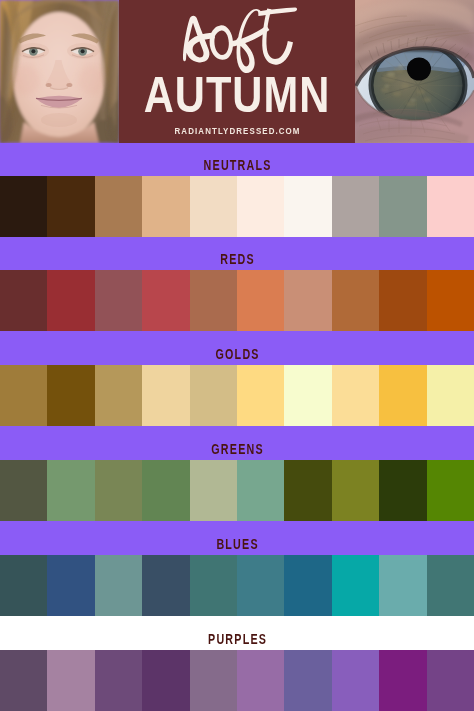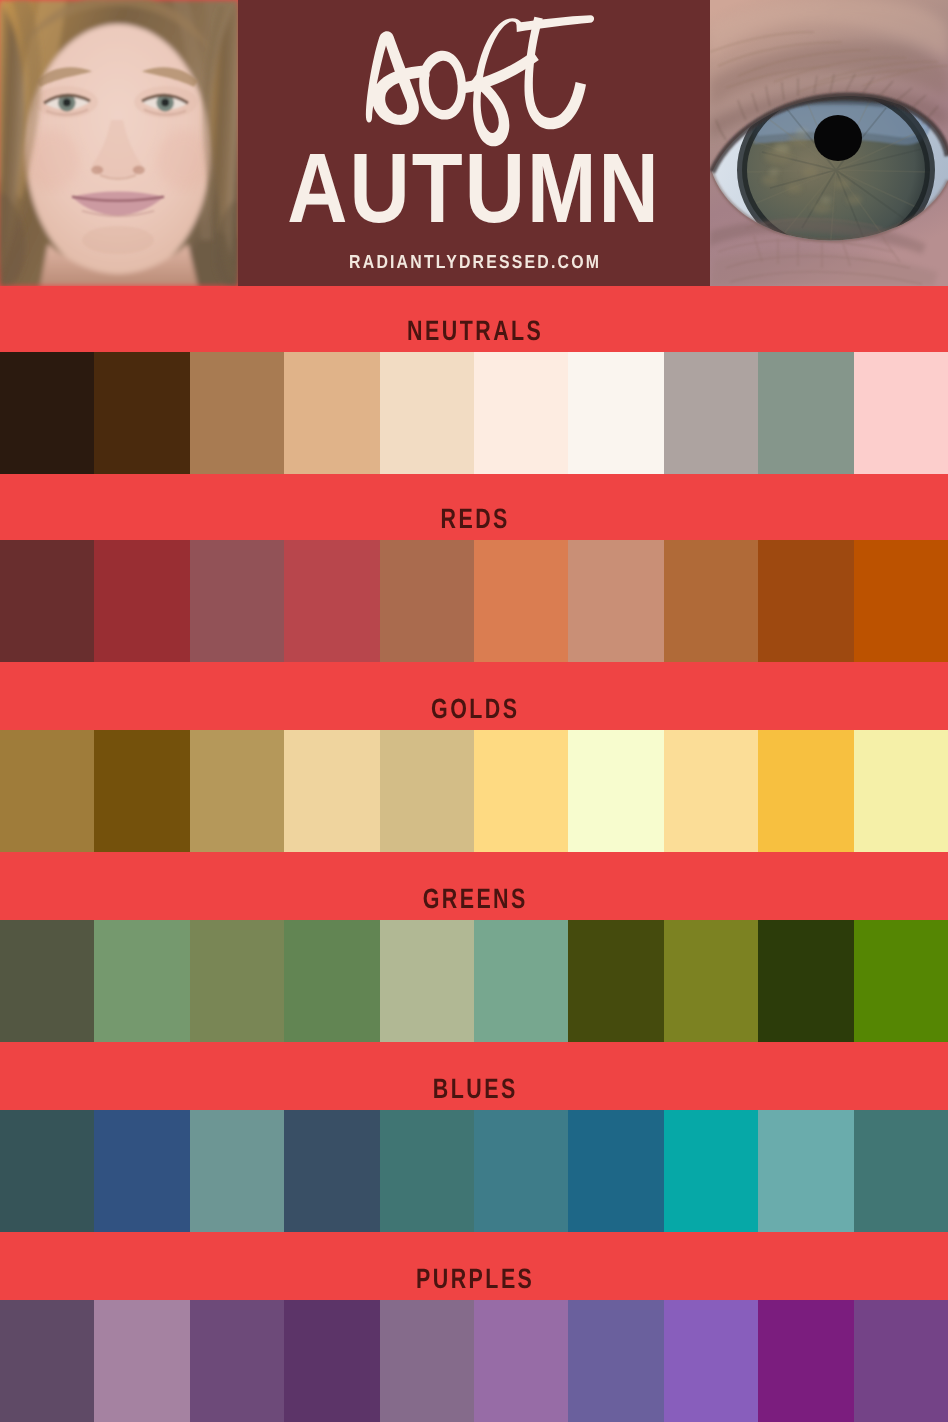--- a/index.html
+++ b/index.html
@@ -1,19 +1,19 @@
 <!DOCTYPE html>
 <html><head>
 <meta charset="utf-8">
 <title>Soft Autumn Color Palette</title>
 <style>
   html,body{margin:0;padding:0;}
   body{width:474px;height:711px;overflow:hidden;background:#ffffff;
        font-family:"Liberation Sans",sans-serif;}
-  .page{position:relative;width:474px;height:711px;background:#ef4444;}
+  .page{position:relative;width:474px;height:616px;background:#8b5cf6;}
 
   
   .header{position:absolute;left:0;top:0;width:474px;height:143px;overflow:hidden;}
   .photo-face{position:absolute;left:0;top:0;width:119px;height:143px;overflow:hidden;}
   .photo-eye{position:absolute;left:355px;top:0;width:119px;height:143px;overflow:hidden;}
   .banner{position:absolute;left:119px;top:0;width:236px;height:143px;background:#6A2E2E;}
   .script-word{position:absolute;left:0;top:0;width:474px;height:74px;}
   .main-word{position:absolute;left:119px;top:70px;width:236px;height:50px;
      text-align:center;color:#F7EFE8;font-family:"Liberation Sans",sans-serif;
      font-weight:700;font-size:49.5px;letter-spacing:1.2px;line-height:50px;

